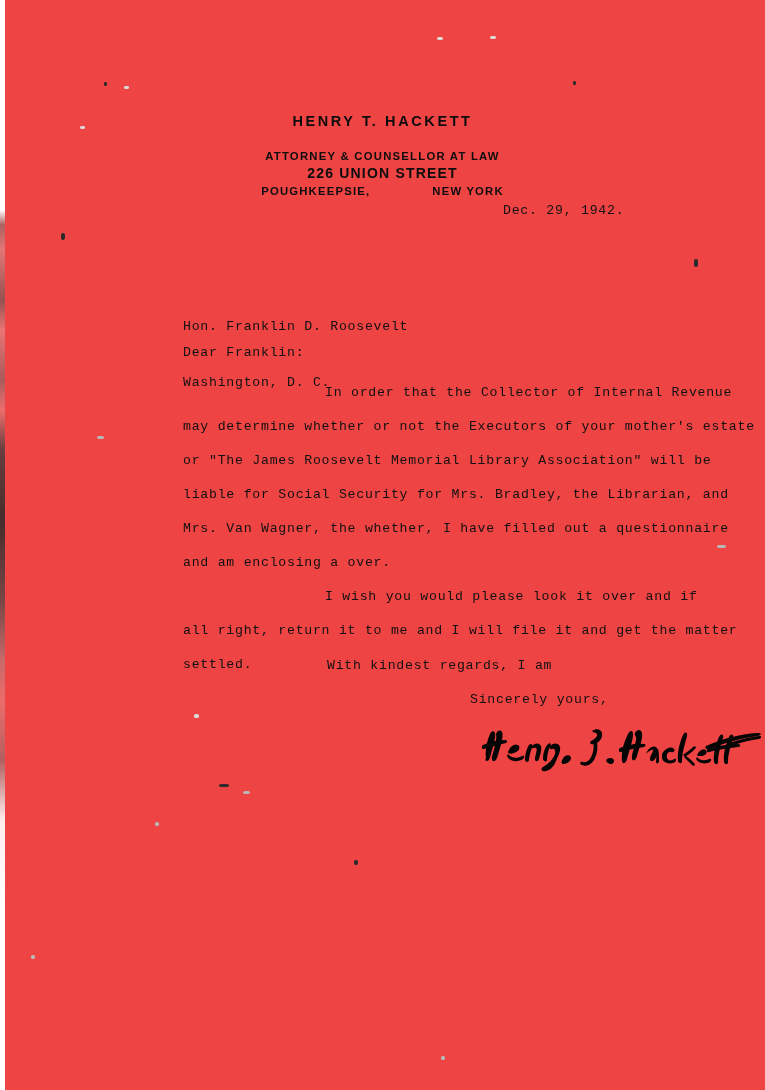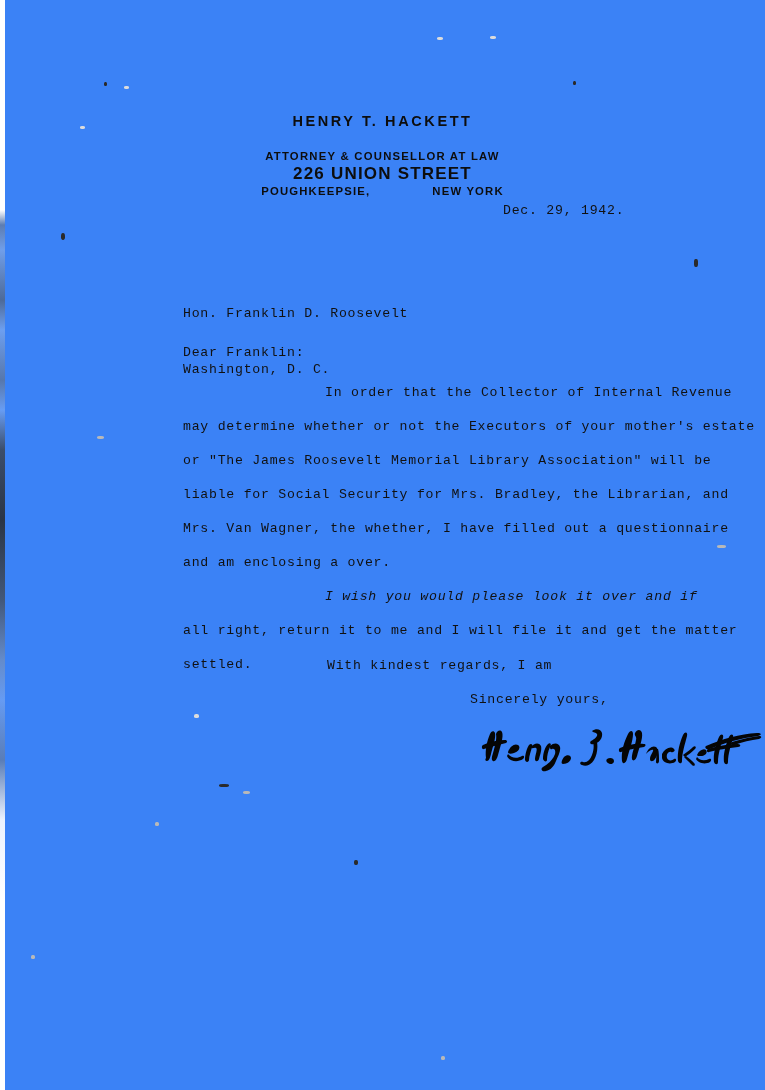--- a/index.html
+++ b/index.html
@@ -7,21 +7,21 @@
     padding: 0;
     background: #ffffff;
   }
   body {
     font-family: "Liberation Mono", "DejaVu Sans Mono", monospace;
   }
   #page {
     position: relative;
     width: 765px;
     height: 1090px;
-    background: #3b82f6;
+    background: #ef4444;
     overflow: hidden;
   }
 
   
   .scan-edge {
     position: absolute;
     left: 0;
     top: 0;
     width: 5px;
     height: 1090px;
@@ -61,21 +61,21 @@
     line-height: 19px;
   }
   .lh-sub {
     font-size: 11.3px;
     font-weight: bold;
     letter-spacing: 1.25px;
     line-height: 17px;
     margin-top: 17px;
   }
   .lh-street {
-    font-size: 17px;
+    font-size: 14px;
     font-weight: bold;
     letter-spacing: 1.2px;
     line-height: 17px;
   }
   .lh-city-row {
     font-size: 11.3px;
     font-weight: bold;
     letter-spacing: 1.2px;
     line-height: 17px;
     margin-top: 1px;
@@ -90,21 +90,21 @@
     position: absolute;
     color: #111111;
     font-family: "Liberation Mono", "DejaVu Sans Mono", monospace;
     font-size: 13.2px;
     letter-spacing: 0.75px;
     white-space: pre;
   }
 
   .date-line   { left: 503px; top: 203px; }
 
-  .addr        { left: 183px; top: 268px; line-height: 18.5px; }
+  .addr        { left: 183px; top: 281px; line-height: 18.5px; }
   .salutation  { left: 183px; top: 345px; }
 
   .body-line   { left: 183px; line-height: 34px; }
   .indent      { padding-left: 142px; }
 
   .closing-1   { left: 327px; top: 658px; }
   .closing-2   { left: 470px; top: 692px; }
 
   
   .signature {
@@ -149,21 +149,21 @@
 
   <div class="typed salutation">Dear Franklin:</div>
 
   <div class="typed body-line indent" style="top:376px;">In order that the Collector of Internal Revenue</div>
   <div class="typed body-line" style="top:410px;">may determine whether or not the Executors of your mother's estate</div>
   <div class="typed body-line" style="top:444px;">or "The James Roosevelt Memorial Library Association" will be</div>
   <div class="typed body-line" style="top:478px;">liable for Social Security for Mrs. Bradley, the Librarian, and</div>
   <div class="typed body-line" style="top:512px;">Mrs. Van Wagner, the whether, I have filled out a questionnaire</div>
   <div class="typed body-line" style="top:546px;">and am enclosing a over.</div>
 
-  <div class="typed body-line indent" style="top:580px;font-style:italic;">I wish you would please look it over and if</div>
+  <div class="typed body-line indent" style="top:580px;">I wish you would please look it over and if</div>
   <div class="typed body-line" style="top:614px;text-align:right;">all right, return it to me and I will file it and get the matter</div>
   <div class="typed body-line" style="top:648px;">settled.</div>
 
   <div class="typed closing-1">With kindest regards, I am</div>
   <div class="typed closing-2">Sincerely yours,</div>
 
   <div class="signature">
     <svg width="295" height="60" viewBox="0 0 295 60">
       <g fill="#050505">
 

